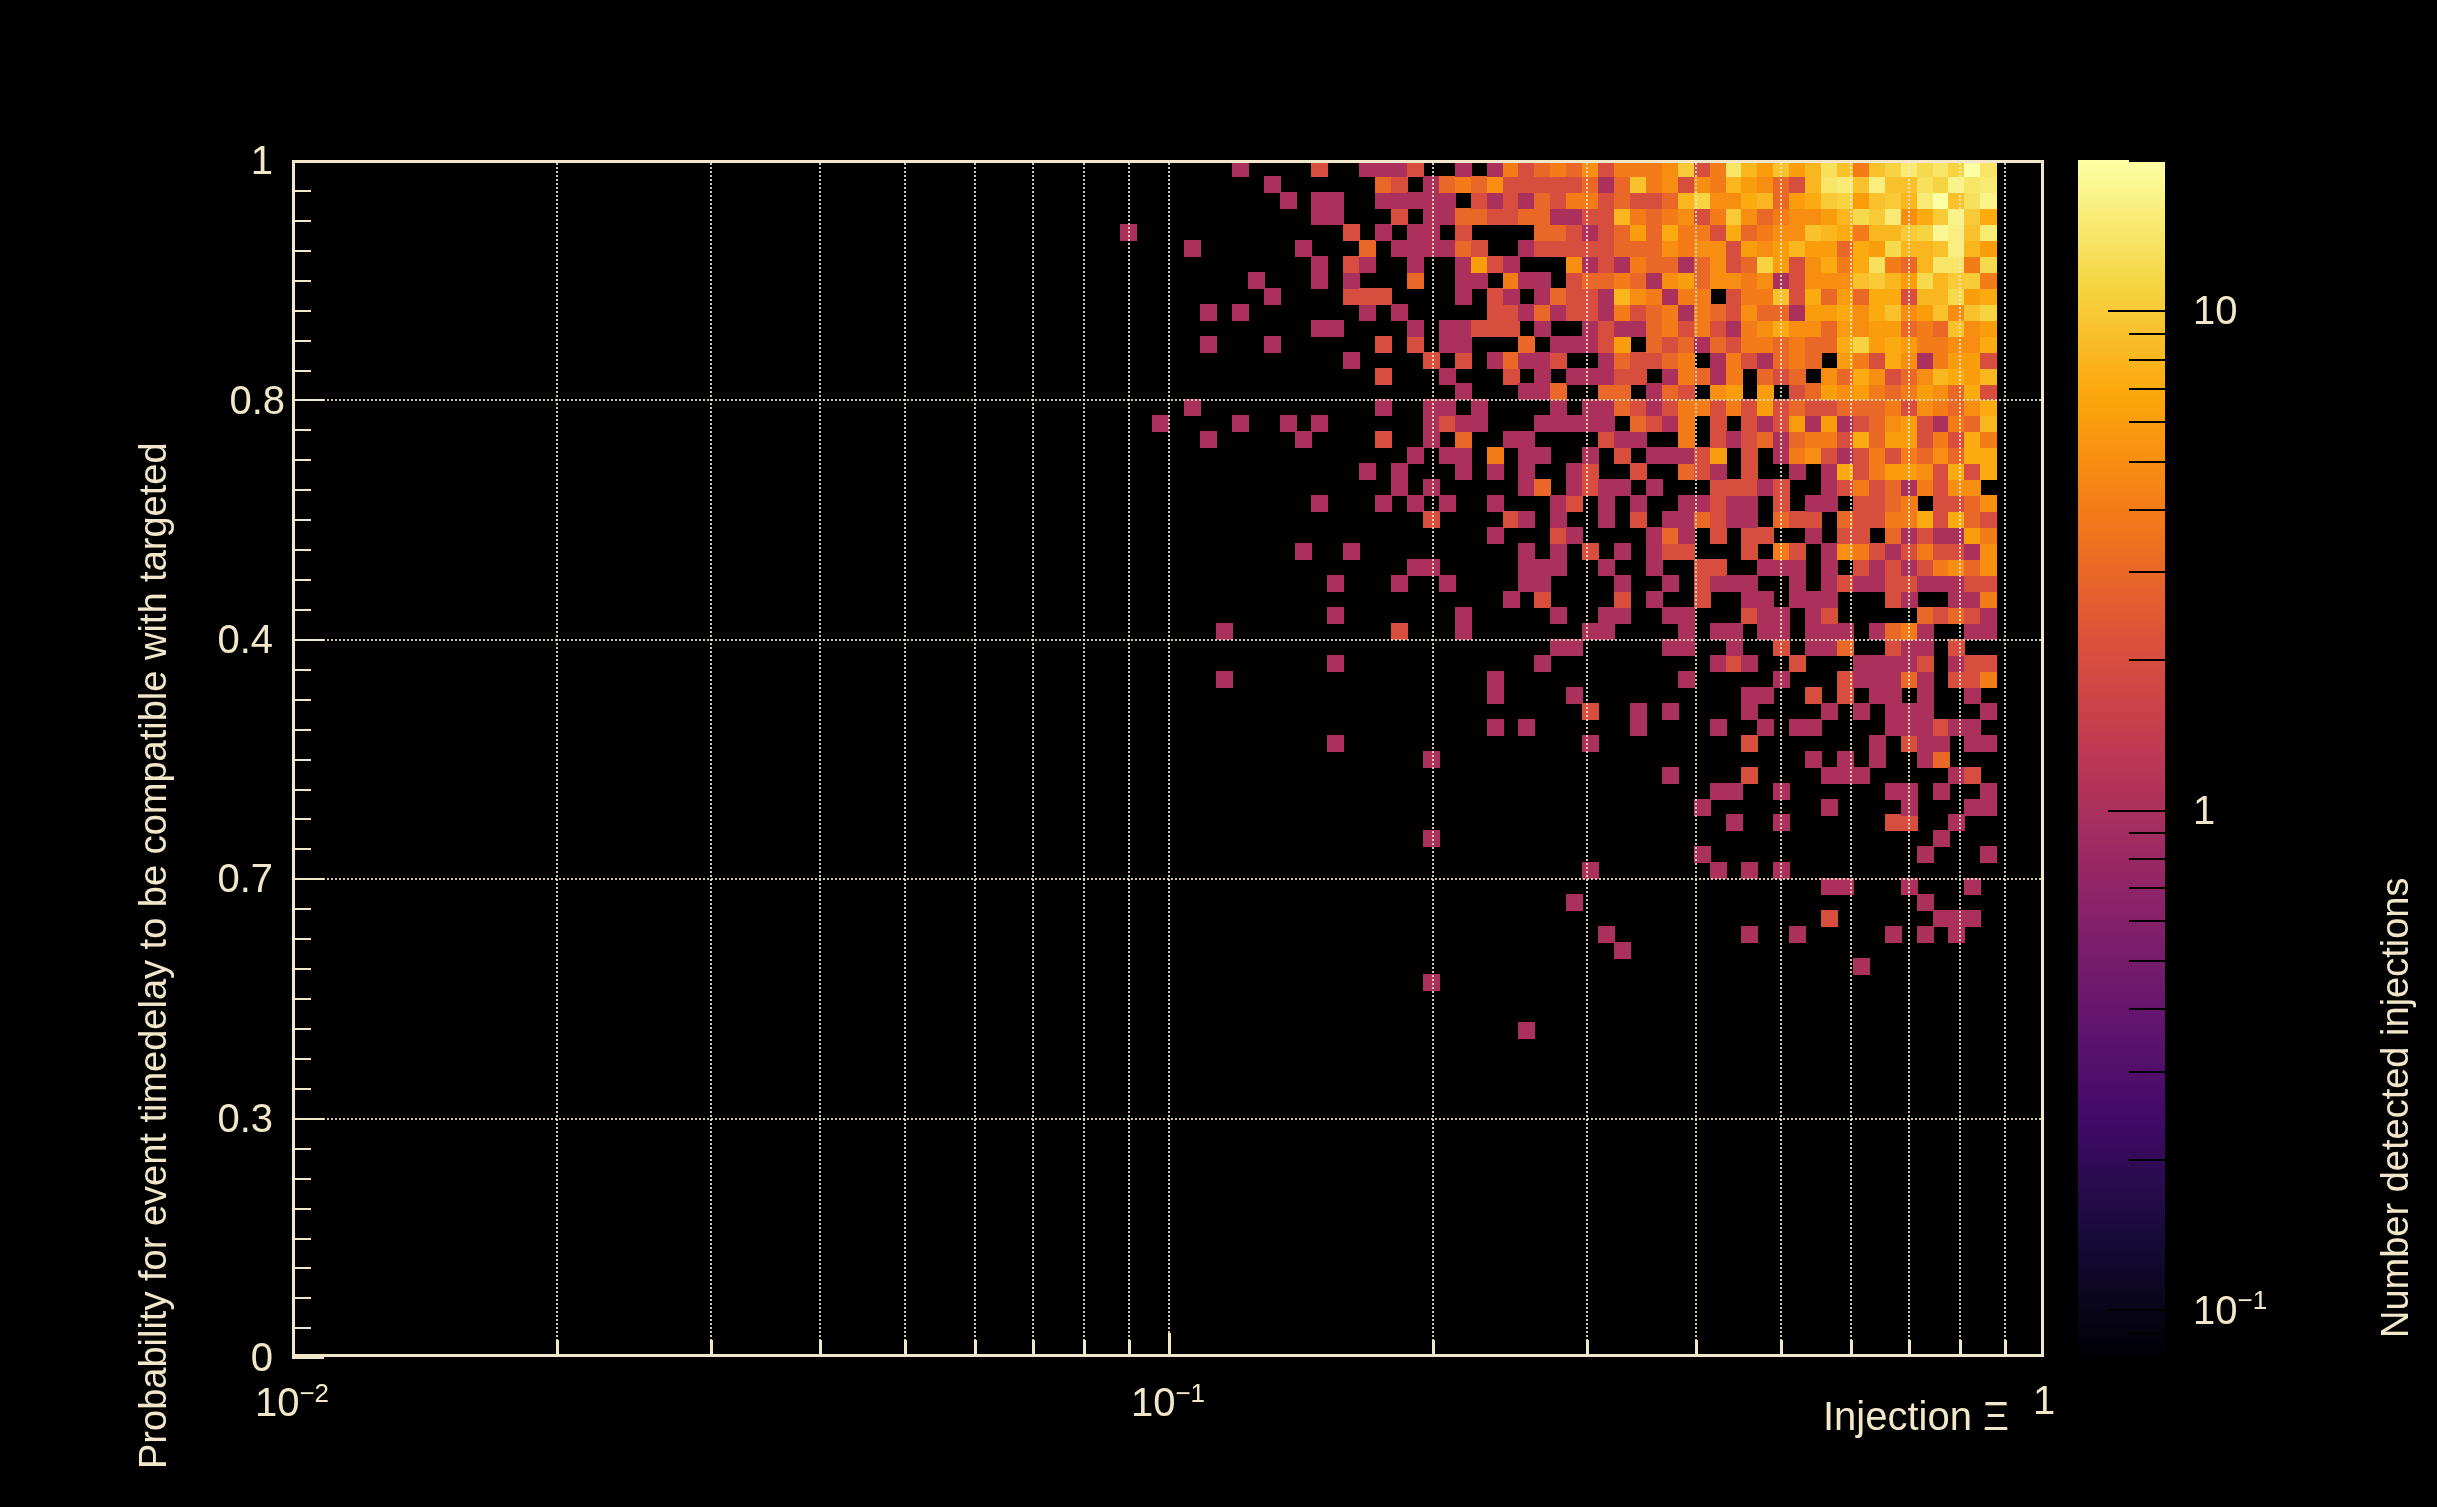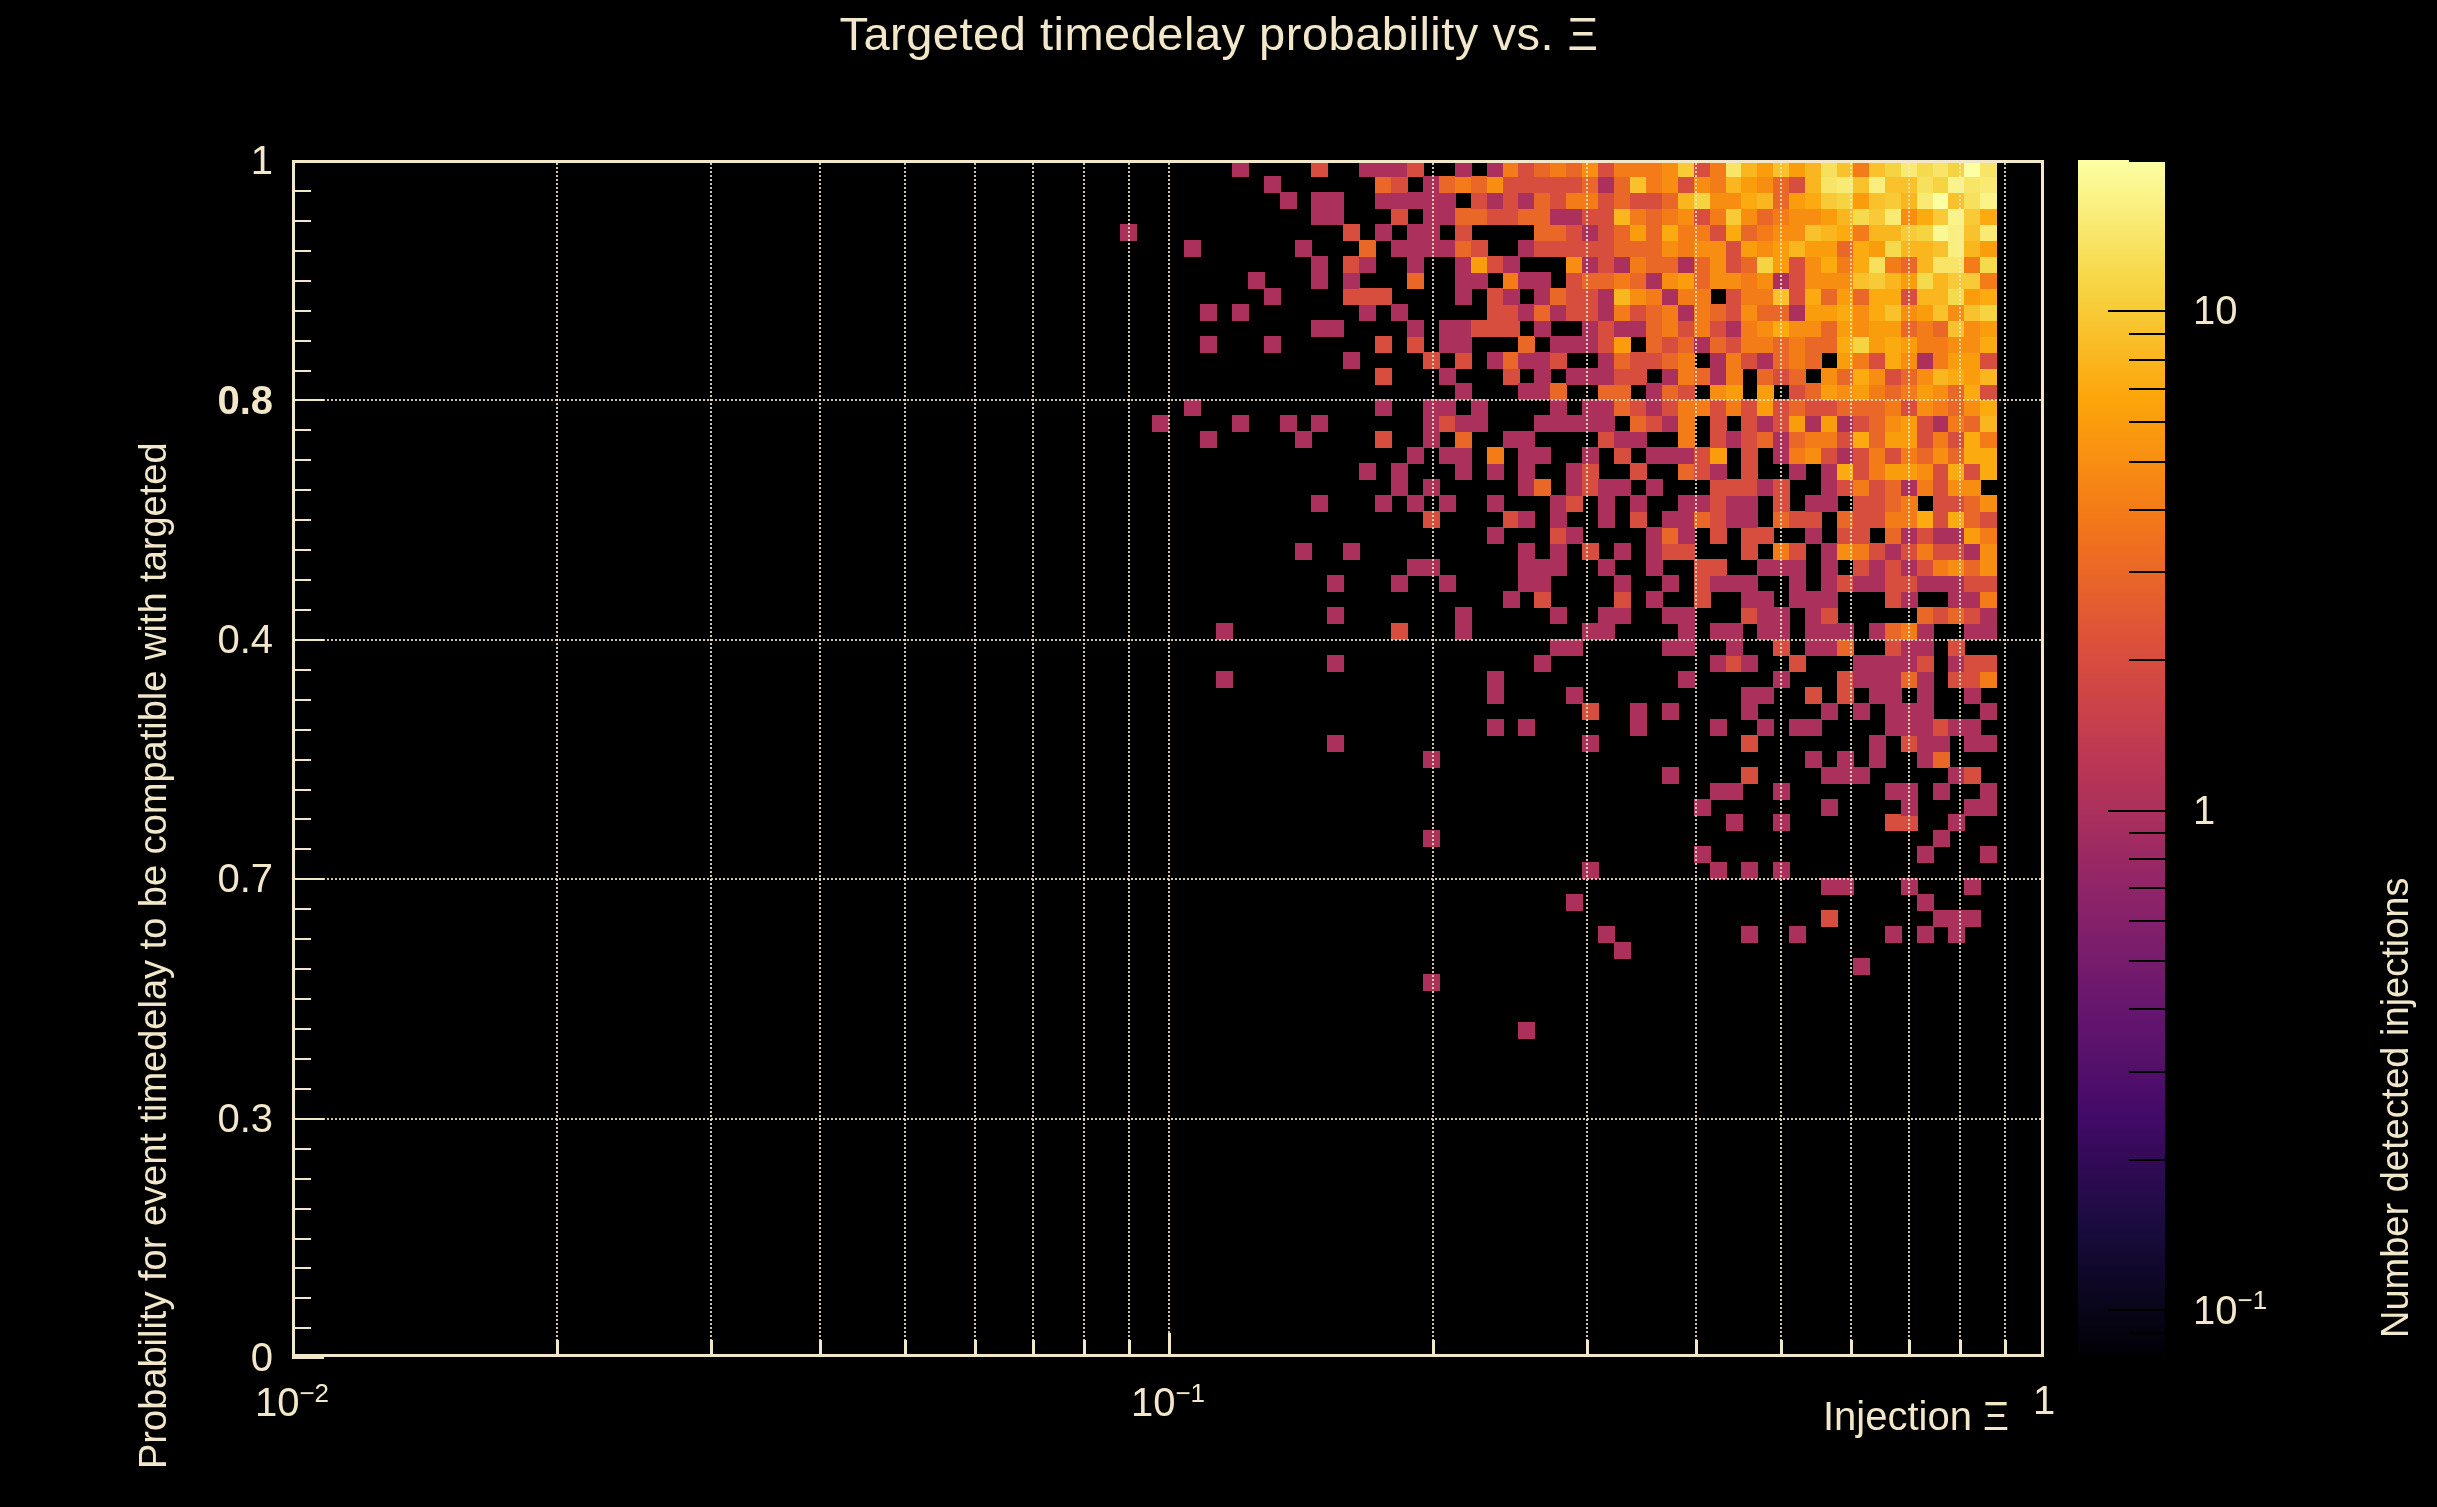--- a/index.html
+++ b/index.html
@@ -51,21 +51,20 @@
   #cbar .cbtick{position:absolute;right:0;height:1.9px;background:#000;}
   .cbticklab{position:absolute;color:#f2e8c9;font-size:40px;transform:translateY(-50%);}
 
   sup{font-size:.65em;vertical-align:super;}
 </style>
 </head>
 <body>
 
 <div id="root">
 
-  <div class="txt" id="title">Targeted timedelay probability vs.  Ξ</div>
 
   <div class="txt" id="ylabel">Probability for event timedelay to be compatible with targeted</div>
 
   <div class="txt" id="xlabel">Injection Ξ</div>
 
   <div class="txt" id="cblabel">Number detected injections</div>
 
   <div id="frame">
     <div id="cells">
         <div class="cell" style="left: 828px; top: 64px; width: 16.5px; height: 16.5px; background: rgb(171, 48, 92);"></div>
@@ -1188,21 +1187,21 @@
   <div id="xticklabs">
       <div class="xticklab" style="left: 292px; top: 1378px;">10<sup>−2</sup></div>
       <div class="xticklab" style="left: 1168px; top: 1378px;">10<sup>−1</sup></div>
       <div class="xticklab" style="left: 2044px; top: 1378px;">1</div>
     </div>
   <div id="yticklabs">
       <div class="yticklab" style="left: 122px; width: 151px; top: 1357px;">0</div>
       <div class="yticklab" style="left: 122px; width: 151px; top: 1118px;">0.3</div>
       <div class="yticklab" style="left: 122px; width: 151px; top: 878px;">0.7</div>
       <div class="yticklab" style="left: 122px; width: 151px; top: 639px;">0.4</div>
-      <div class="yticklab" style="left: 122px; width: 151px; top: 400px; font-weight: bold;">0.8</div>
+      <div class="yticklab" style="left: 134px; width: 151px; top: 400px;">0.8</div>
       <div class="yticklab" style="left: 122px; width: 151px; top: 160px;">1</div>
     </div>
 
   <div id="cbar">
     <div class="grad" id="cbgrad" style="background: linear-gradient(rgb(252, 255, 164) 0%, rgb(251, 245, 140) 2.5%, rgb(249, 235, 117) 5%, rgb(248, 225, 94) 7.5%, rgb(246, 215, 70) 10%, rgb(248, 203, 55) 12.5%, rgb(249, 190, 40) 15%, rgb(251, 177, 25) 17.5%, rgb(252, 165, 10) 20%, rgb(250, 154, 14) 22.5%, rgb(248, 143, 18) 25%, rgb(245, 131, 21) 27.5%, rgb(243, 120, 25) 30%, rgb(238, 110, 33) 32.5%, rgb(232, 101, 41) 35%, rgb(227, 91, 50) 37.5%, rgb(221, 81, 58) 40%, rgb(213, 75, 65) 42.5%, rgb(205, 68, 71) 45%, rgb(196, 62, 78) 47.5%, rgb(188, 55, 84) 50%, rgb(178, 51, 89) 52.5%, rgb(168, 47, 94) 55%, rgb(157, 42, 98) 57.5%, rgb(147, 38, 103) 60%, rgb(137, 34, 105) 62.5%, rgb(126, 30, 107) 65%, rgb(116, 27, 108) 67.5%, rgb(106, 23, 110) 70%, rgb(96, 20, 109) 72.5%, rgb(86, 17, 107) 75%, rgb(76, 13, 106) 77.5%, rgb(66, 10, 104) 80%, rgb(55, 10, 92) 82.5%, rgb(44, 11, 81) 85%, rgb(33, 11, 69) 87.5%, rgb(22, 11, 57) 90%, rgb(16, 8, 44) 92.5%, rgb(11, 6, 31) 95%, rgb(6, 3, 17) 97.5%, rgb(0, 0, 4) 100%);"></div>
     <div id="cbticks">
         <div class="cbtick" style="top: 1197px; width: 36px;"></div>
         <div class="cbtick" style="top: 1172px; width: 36px;"></div>
         <div class="cbtick" style="top: 1149px; width: 57px;"></div>
         <div class="cbtick" style="top: 999px; width: 36px;"></div>

